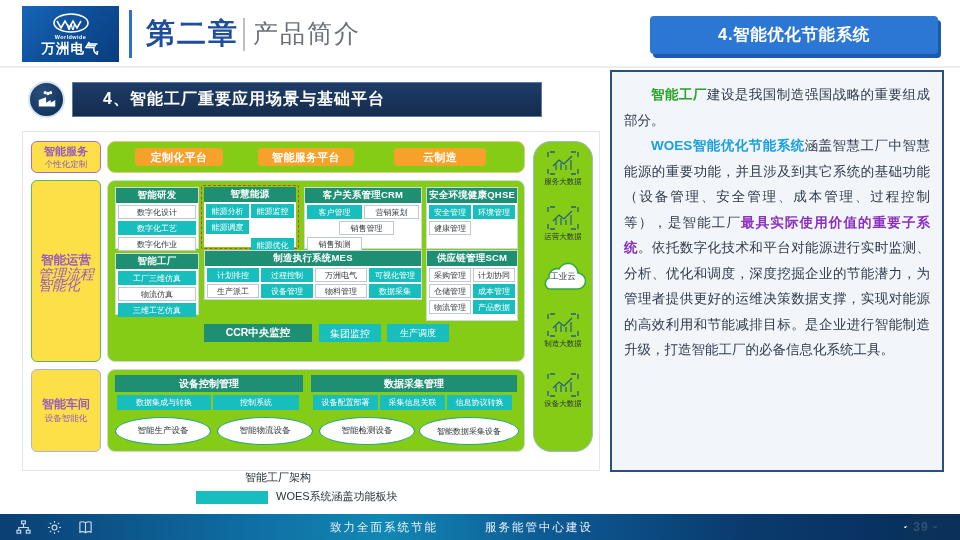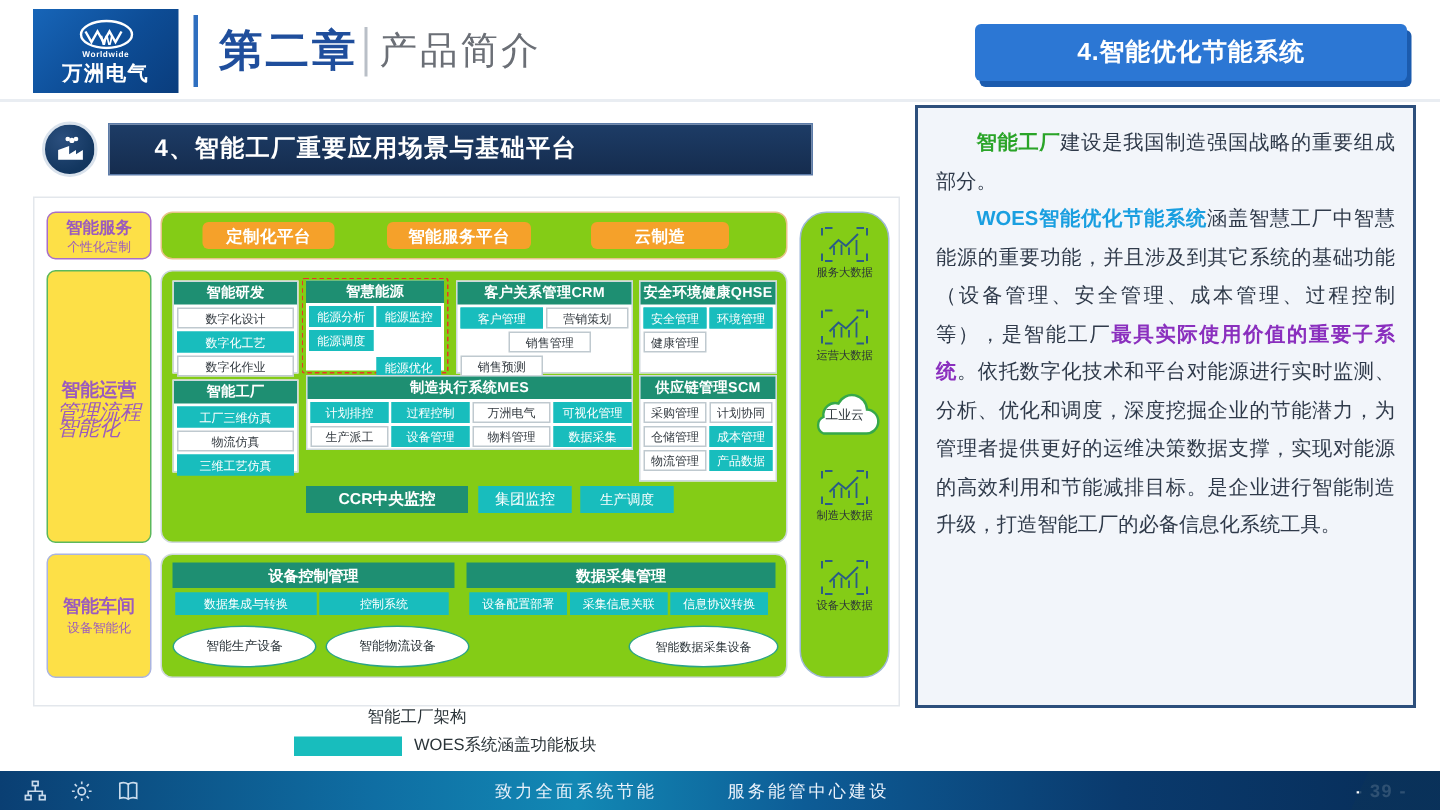--- a/index.html
+++ b/index.html
@@ -302,20 +302,23 @@
       <div class="cell hl" style="width:65px;height:15px;">采集信息关联</div>
       <div class="cell hl" style="width:65px;height:15px;">信息协议转换</div>
     </div>
   </div>
 
   <div class="ellipse" style="position:absolute;left:92px;top:285px;width:96px;height:28px;">
     <span>智能生产设备</span>
   </div>
   <div class="ellipse" style="position:absolute;left:194px;top:285px;width:96px;height:28px;">
     <span>智能物流设备</span>
+  </div>
+  <div class="ellipse" style="position:absolute;left:296px;top:285px;width:96px;height:28px;">
+    <span>智能检测设备</span>
   </div>
   <div class="ellipse" style="position:absolute;left:396px;top:285px;width:100px;height:28px;font-size:8px;">
     <span>智能数据采集设备</span>
   </div>
 
   <div class="outer-round" style="left:510px;top:9px;width:60px;height:311px;border-color:#9fb8d8;border-radius:18px;"></div>
 
   <div class="bd-item" style="left:514px;top:18px;">
     <div class="bd-icon">
       <svg viewBox="0 0 34 26" width="34" height="26" stroke="#2a5b86" fill="none" stroke-width="1.3">

